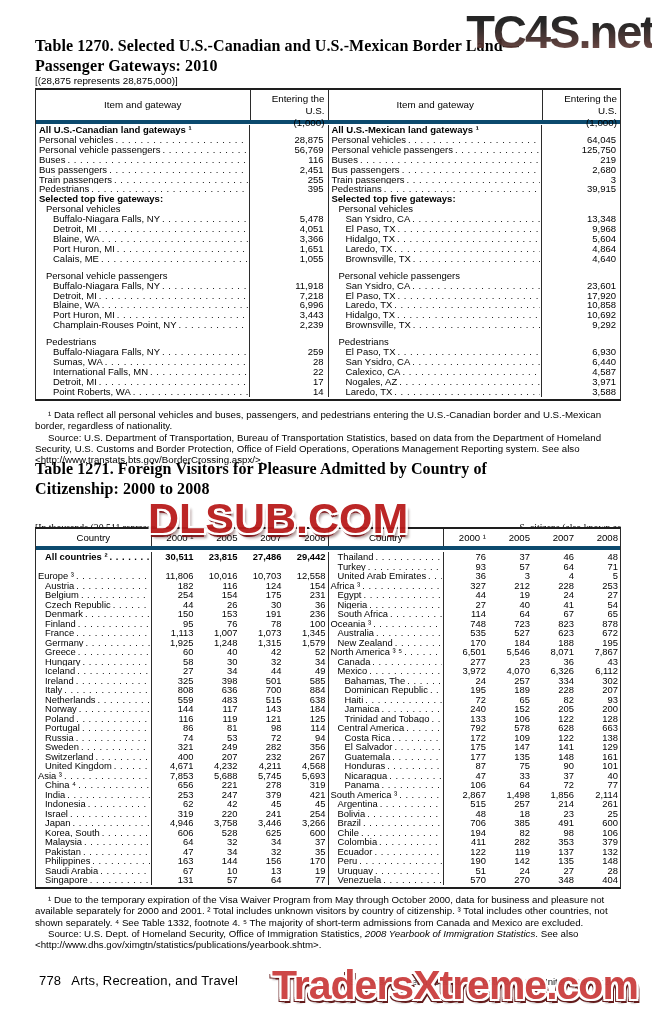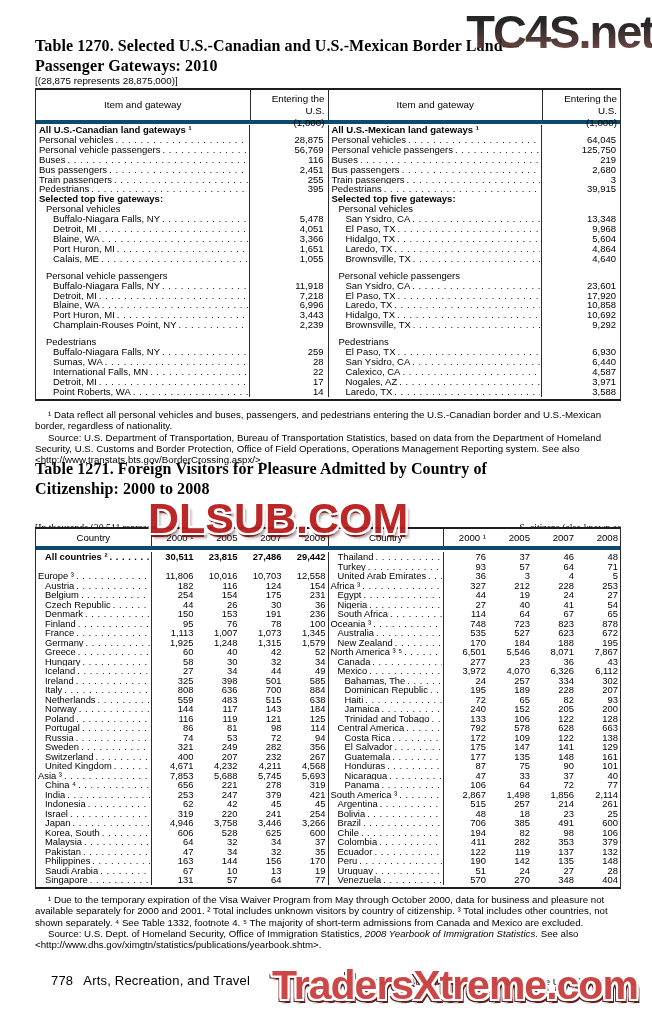--- a/index.html
+++ b/index.html
@@ -58,21 +58,21 @@
   .g-row .glab.ind1{padding-left:9px;}
   .g-row .glab.ind2{padding-left:16px;}
   .g-row .c{width:44px;text-align:right;padding-right:2px;box-sizing:border-box;}
 
   
   .headnote{position:absolute;left:0;width:100%;font-size:9.8px;line-height:12.5px;}
   .headnote .l1{display:flex;}
   .headnote .sp{flex:1;}
 
   
-  .footer{position:absolute;left:16px;width:100%;display:flex;align-items:baseline;}
+  .footer{position:absolute;left:4px;width:100%;display:flex;align-items:baseline;}
   .pageno{font-size:13px;letter-spacing:.2px;}
   .section-name{font-size:13px;margin-left:10px;letter-spacing:.2px;}
   .census-note{margin-left:auto;font-size:9.6px;color:#111;}
 
   
   .wm{position:absolute;font-weight:700;white-space:nowrap;pointer-events:none;}
   .wm-top{top:4px;right:-2px;font-size:47px;letter-spacing:-2px;
           background:linear-gradient(#161616 35%,#4a2f2c 70%,#8a544c);
           -webkit-background-clip:text;background-clip:text;color:transparent;opacity:.93;}
   .wm-mid{top:494px;left:148px;font-size:43px;letter-spacing:0px;color:#b91c1c;opacity:.95;

